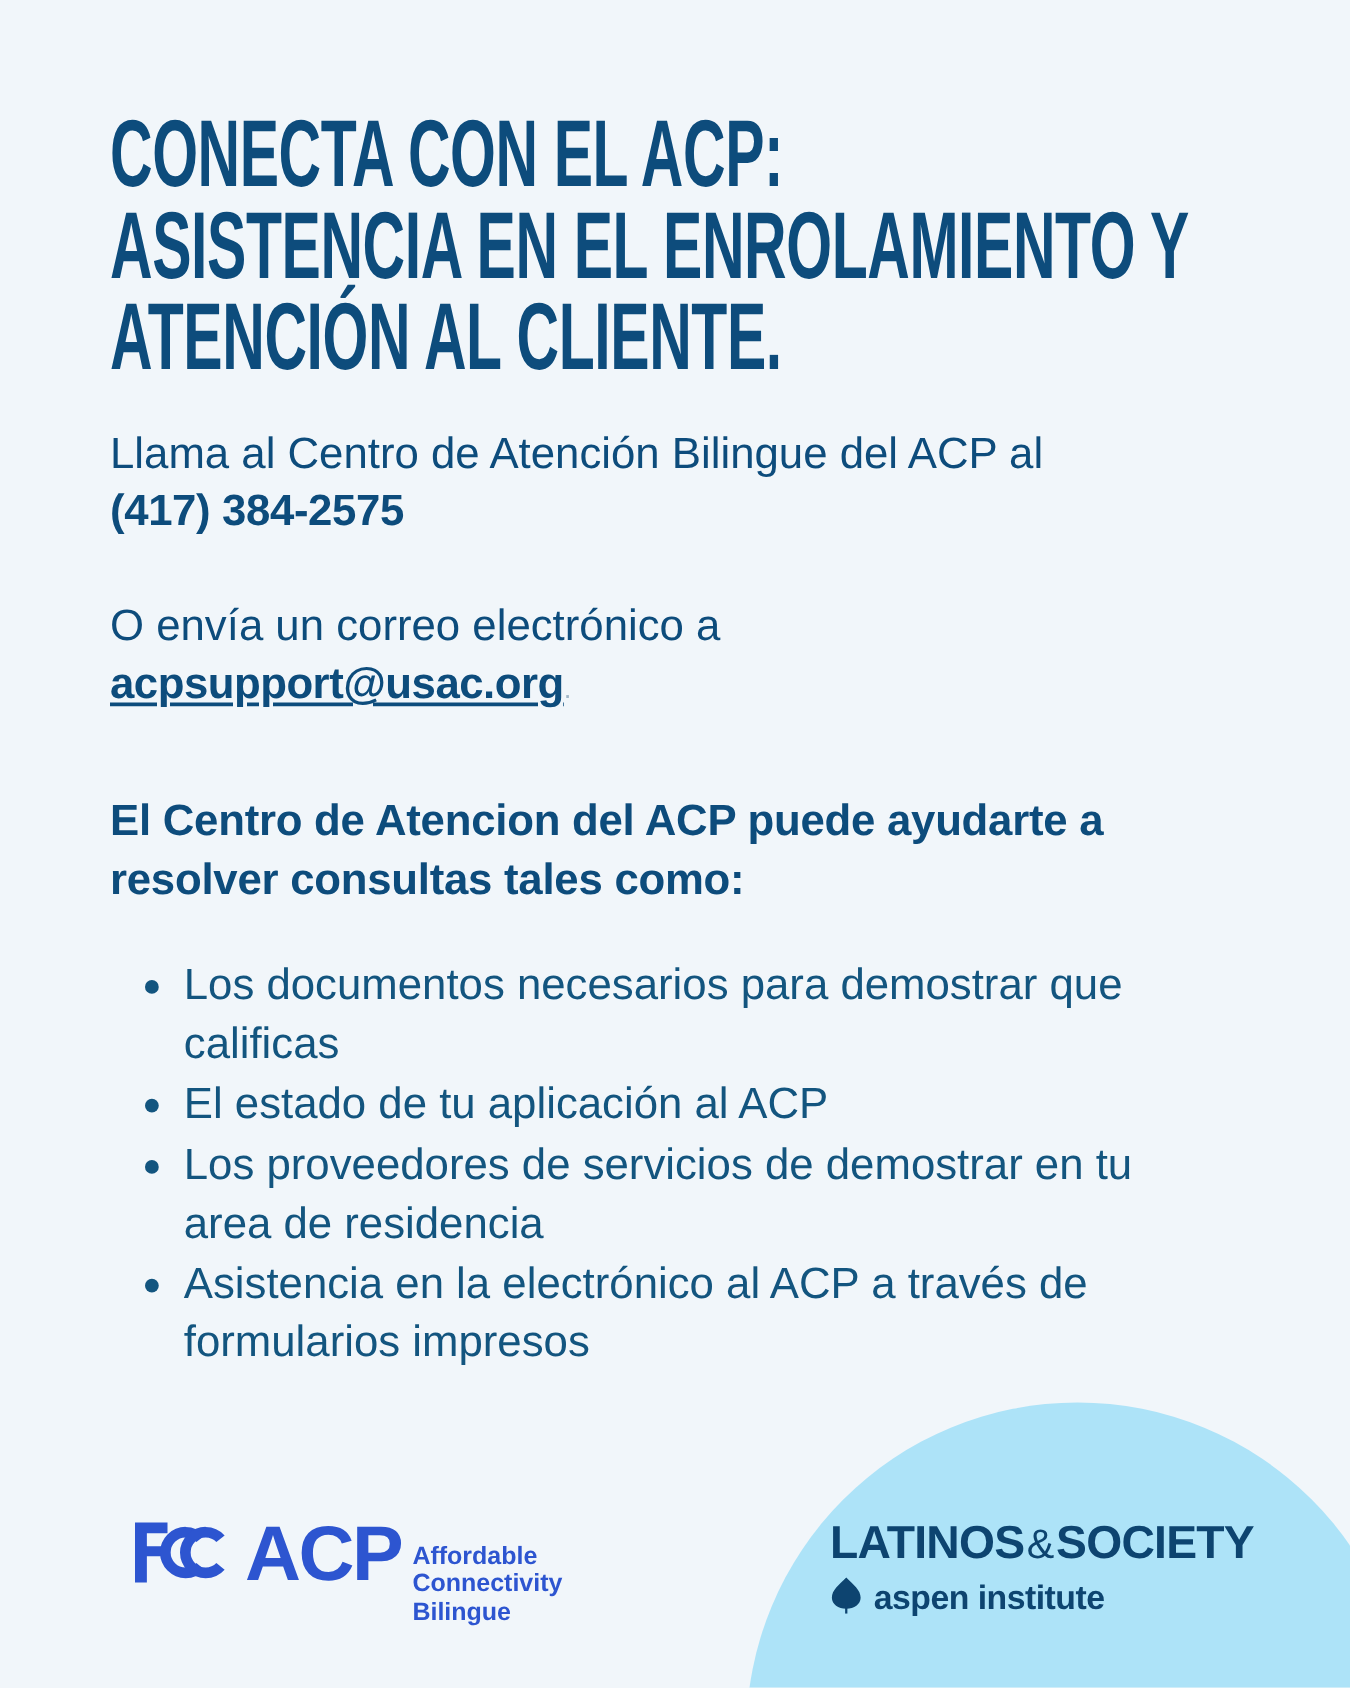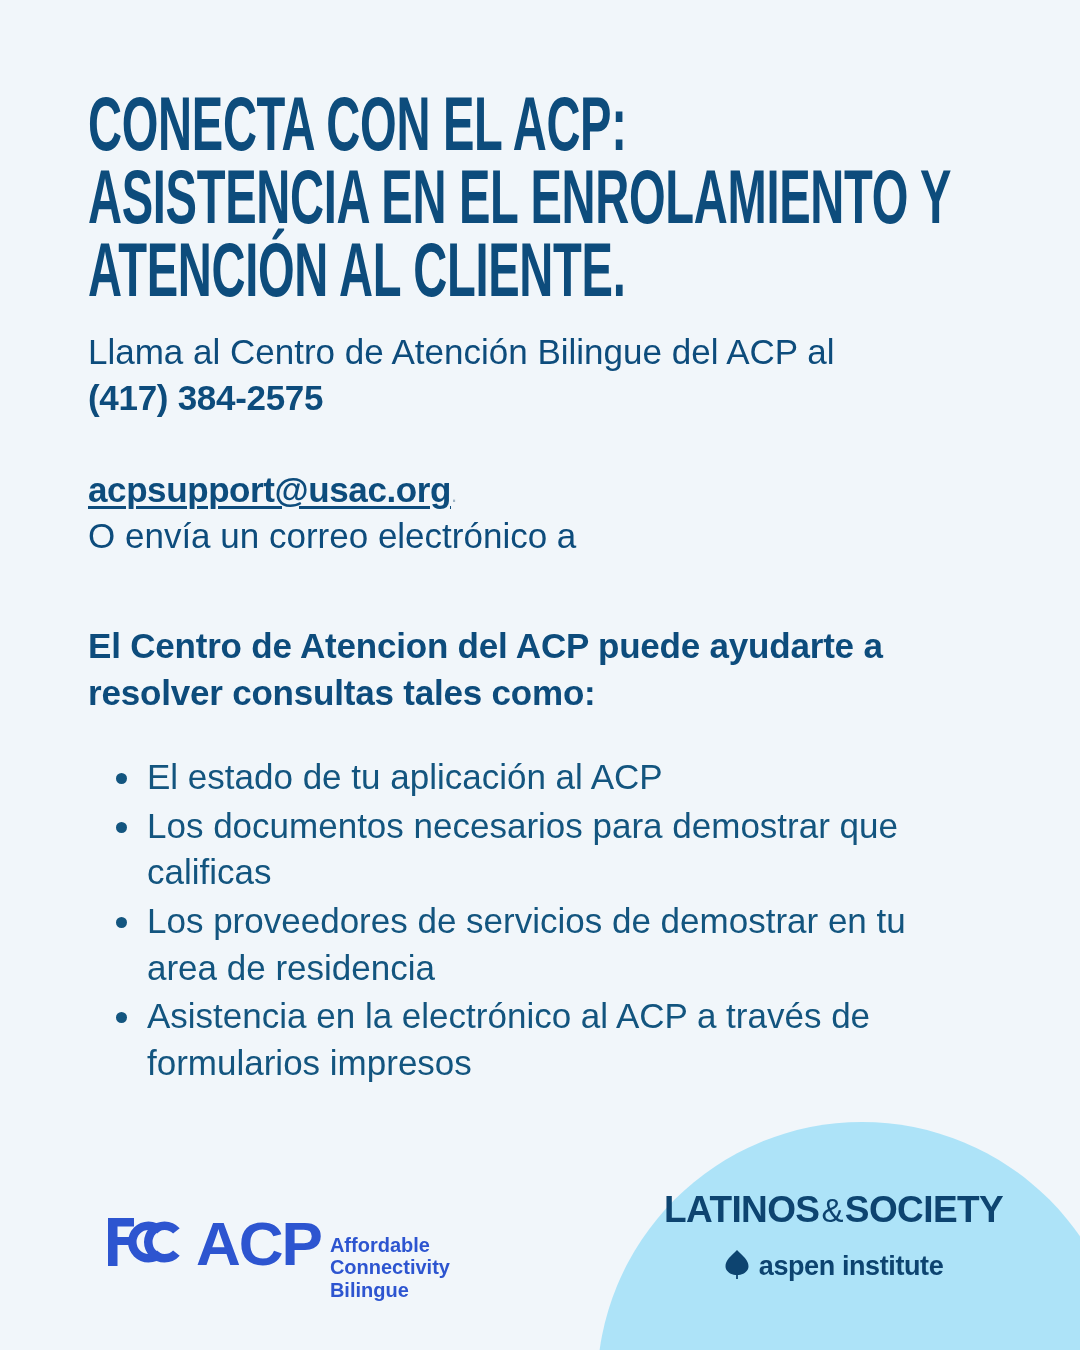--- a/index.html
+++ b/index.html
@@ -55,21 +55,21 @@
     transform: scaleX(0.62);
     transform-origin: left top;
     width: 161%;
     text-transform: uppercase;
     white-space: nowrap;
   }
   .headline .hl-line { display: block; }
 
   
   .body-block {
-    margin-top: 22px;
+    margin-top: 33px;
     color: #0d4c7c;
     font-size: 35px;
     line-height: 1.32;
     font-weight: 400;
   }
   .body-block .para { margin: 0; }
   .body-block .strong {
     font-weight: 700;
     letter-spacing: -0.3px;
   }
@@ -164,43 +164,43 @@
     color: #2d55d0;
     font-weight: 700;
     padding-top: 3px;
     margin-top: 44px;
   }
   .acp-sub span { display: block; }
 
   .logo-right {
     position: absolute;
     left: 664px;
-    bottom: 67px;
+    bottom: 54px;
     text-align: center;
   }
   .las-word {
     font-family: "Liberation Sans", sans-serif;
     font-weight: 700;
     font-size: 37px;
     line-height: 1;
     color: #0d4470;
     letter-spacing: -0.6px;
     white-space: nowrap;
   }
   .las-word .amp {
     font-weight: 400;
     font-size: 33px;
     padding: 0 2px;
   }
   .aspen-row {
     display: flex;
     align-items: center;
-    justify-content: center;
+    justify-content: flex-start;
     gap: 9px;
-    margin-top: 21px;
+    margin-top: 9px;
   }
   .aspen-word {
     font-family: "Liberation Sans", sans-serif;
     font-weight: 700;
     font-size: 27px;
     line-height: 1;
     color: #0d4470;
     letter-spacing: -0.4px;
   }
 </style>
@@ -218,29 +218,29 @@
       <span class="hl-line">ASISTENCIA EN EL ENROLAMIENTO Y</span>
       <span class="hl-line">ATENCIÓN AL CLIENTE.</span>
     </h1>
 
     <div class="body-block">
       <p class="para">Llama al Centro de Atención Bilingue del ACP al</p>
       <p class="para strong">(417) 384-2575</p>
 
       <div class="spacer-gap"></div>
 
+      <p class="para">O envía un correo electrónico a</p>
       <p class="para"><a class="email-link" href="#">acpsupport@usac.org</a><span class="trail-dot">.</span></p>
-      <p class="para">O envía un correo electrónico a</p>
     </div>
 
     <p class="lead-in">El Centro de Atencion del ACP puede ayudarte a resolver consultas tales como:</p>
 
     <ul class="bullets">
+      <li>Los documentos necesarios para demostrar que calificas</li>
       <li>El estado de tu aplicación al ACP</li>
-      <li>Los documentos necesarios para demostrar que calificas</li>
       <li>Los proveedores de servicios de demostrar en tu area de residencia</li>
       <li>Asistencia en la electrónico al ACP a través de formularios impresos</li>
     </ul>
 
   </div>
 
   <div class="footer">
 
     <div class="logo-left">
       <span class="fcc-mark">

